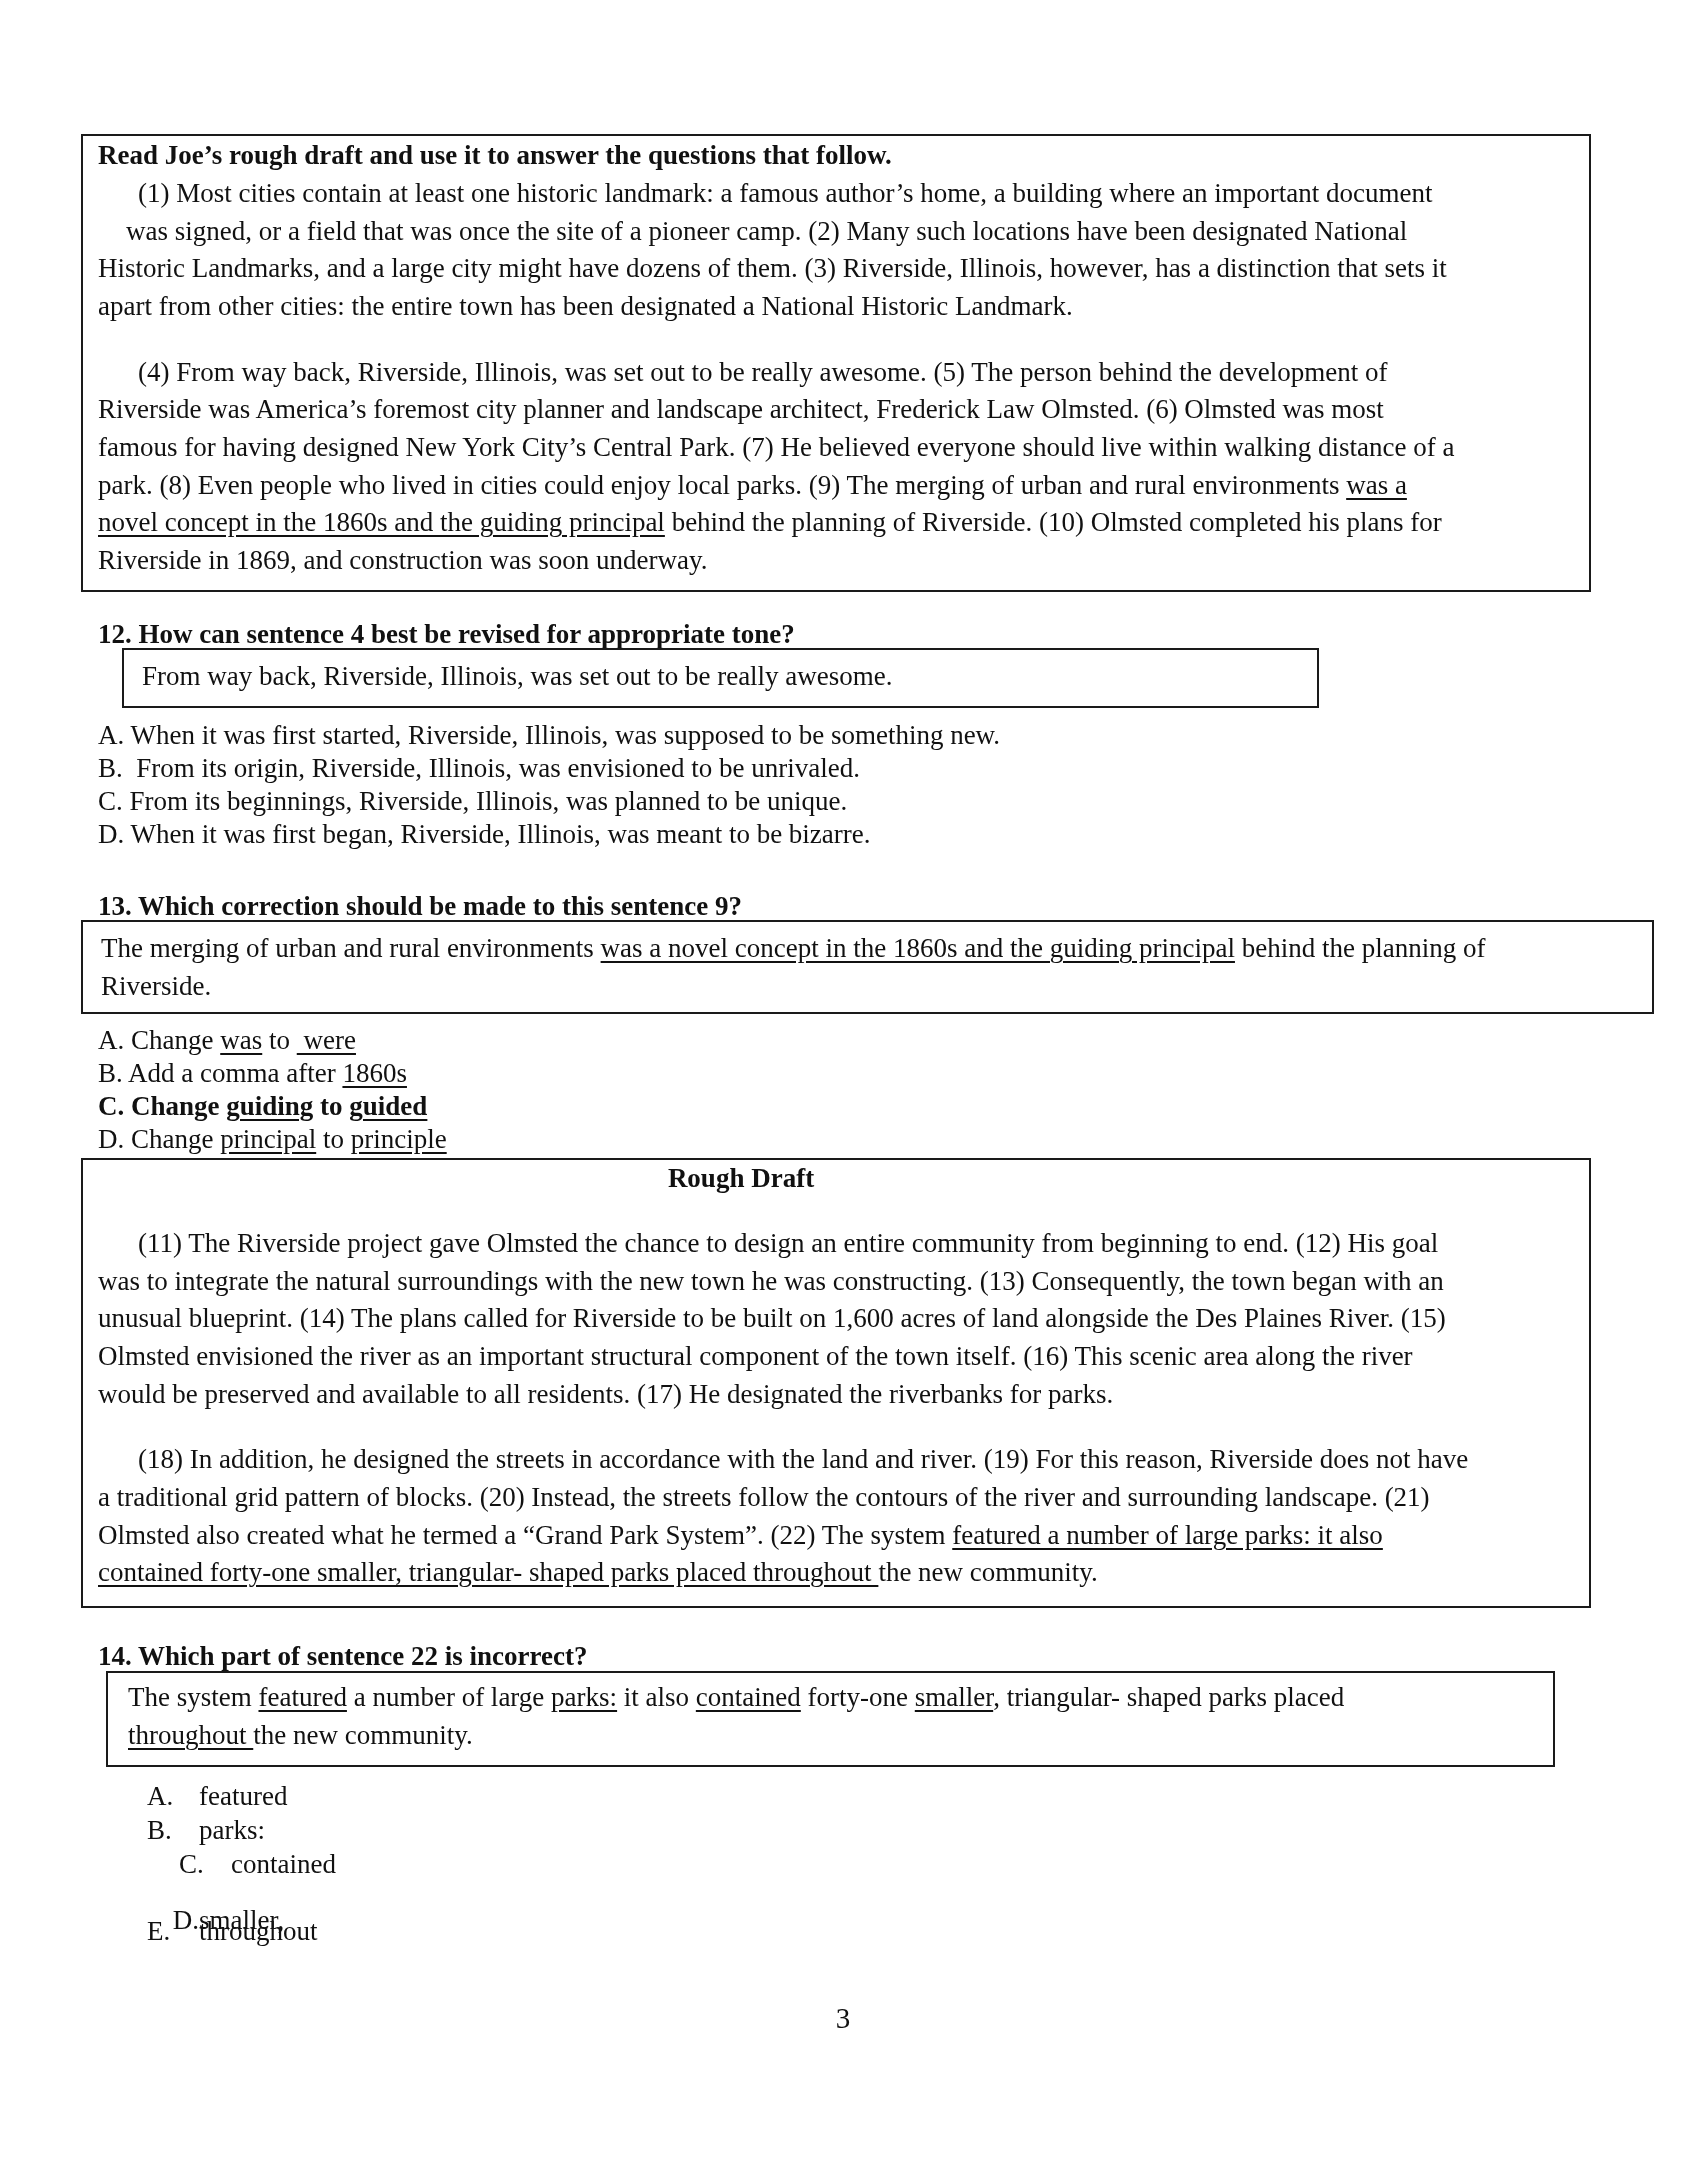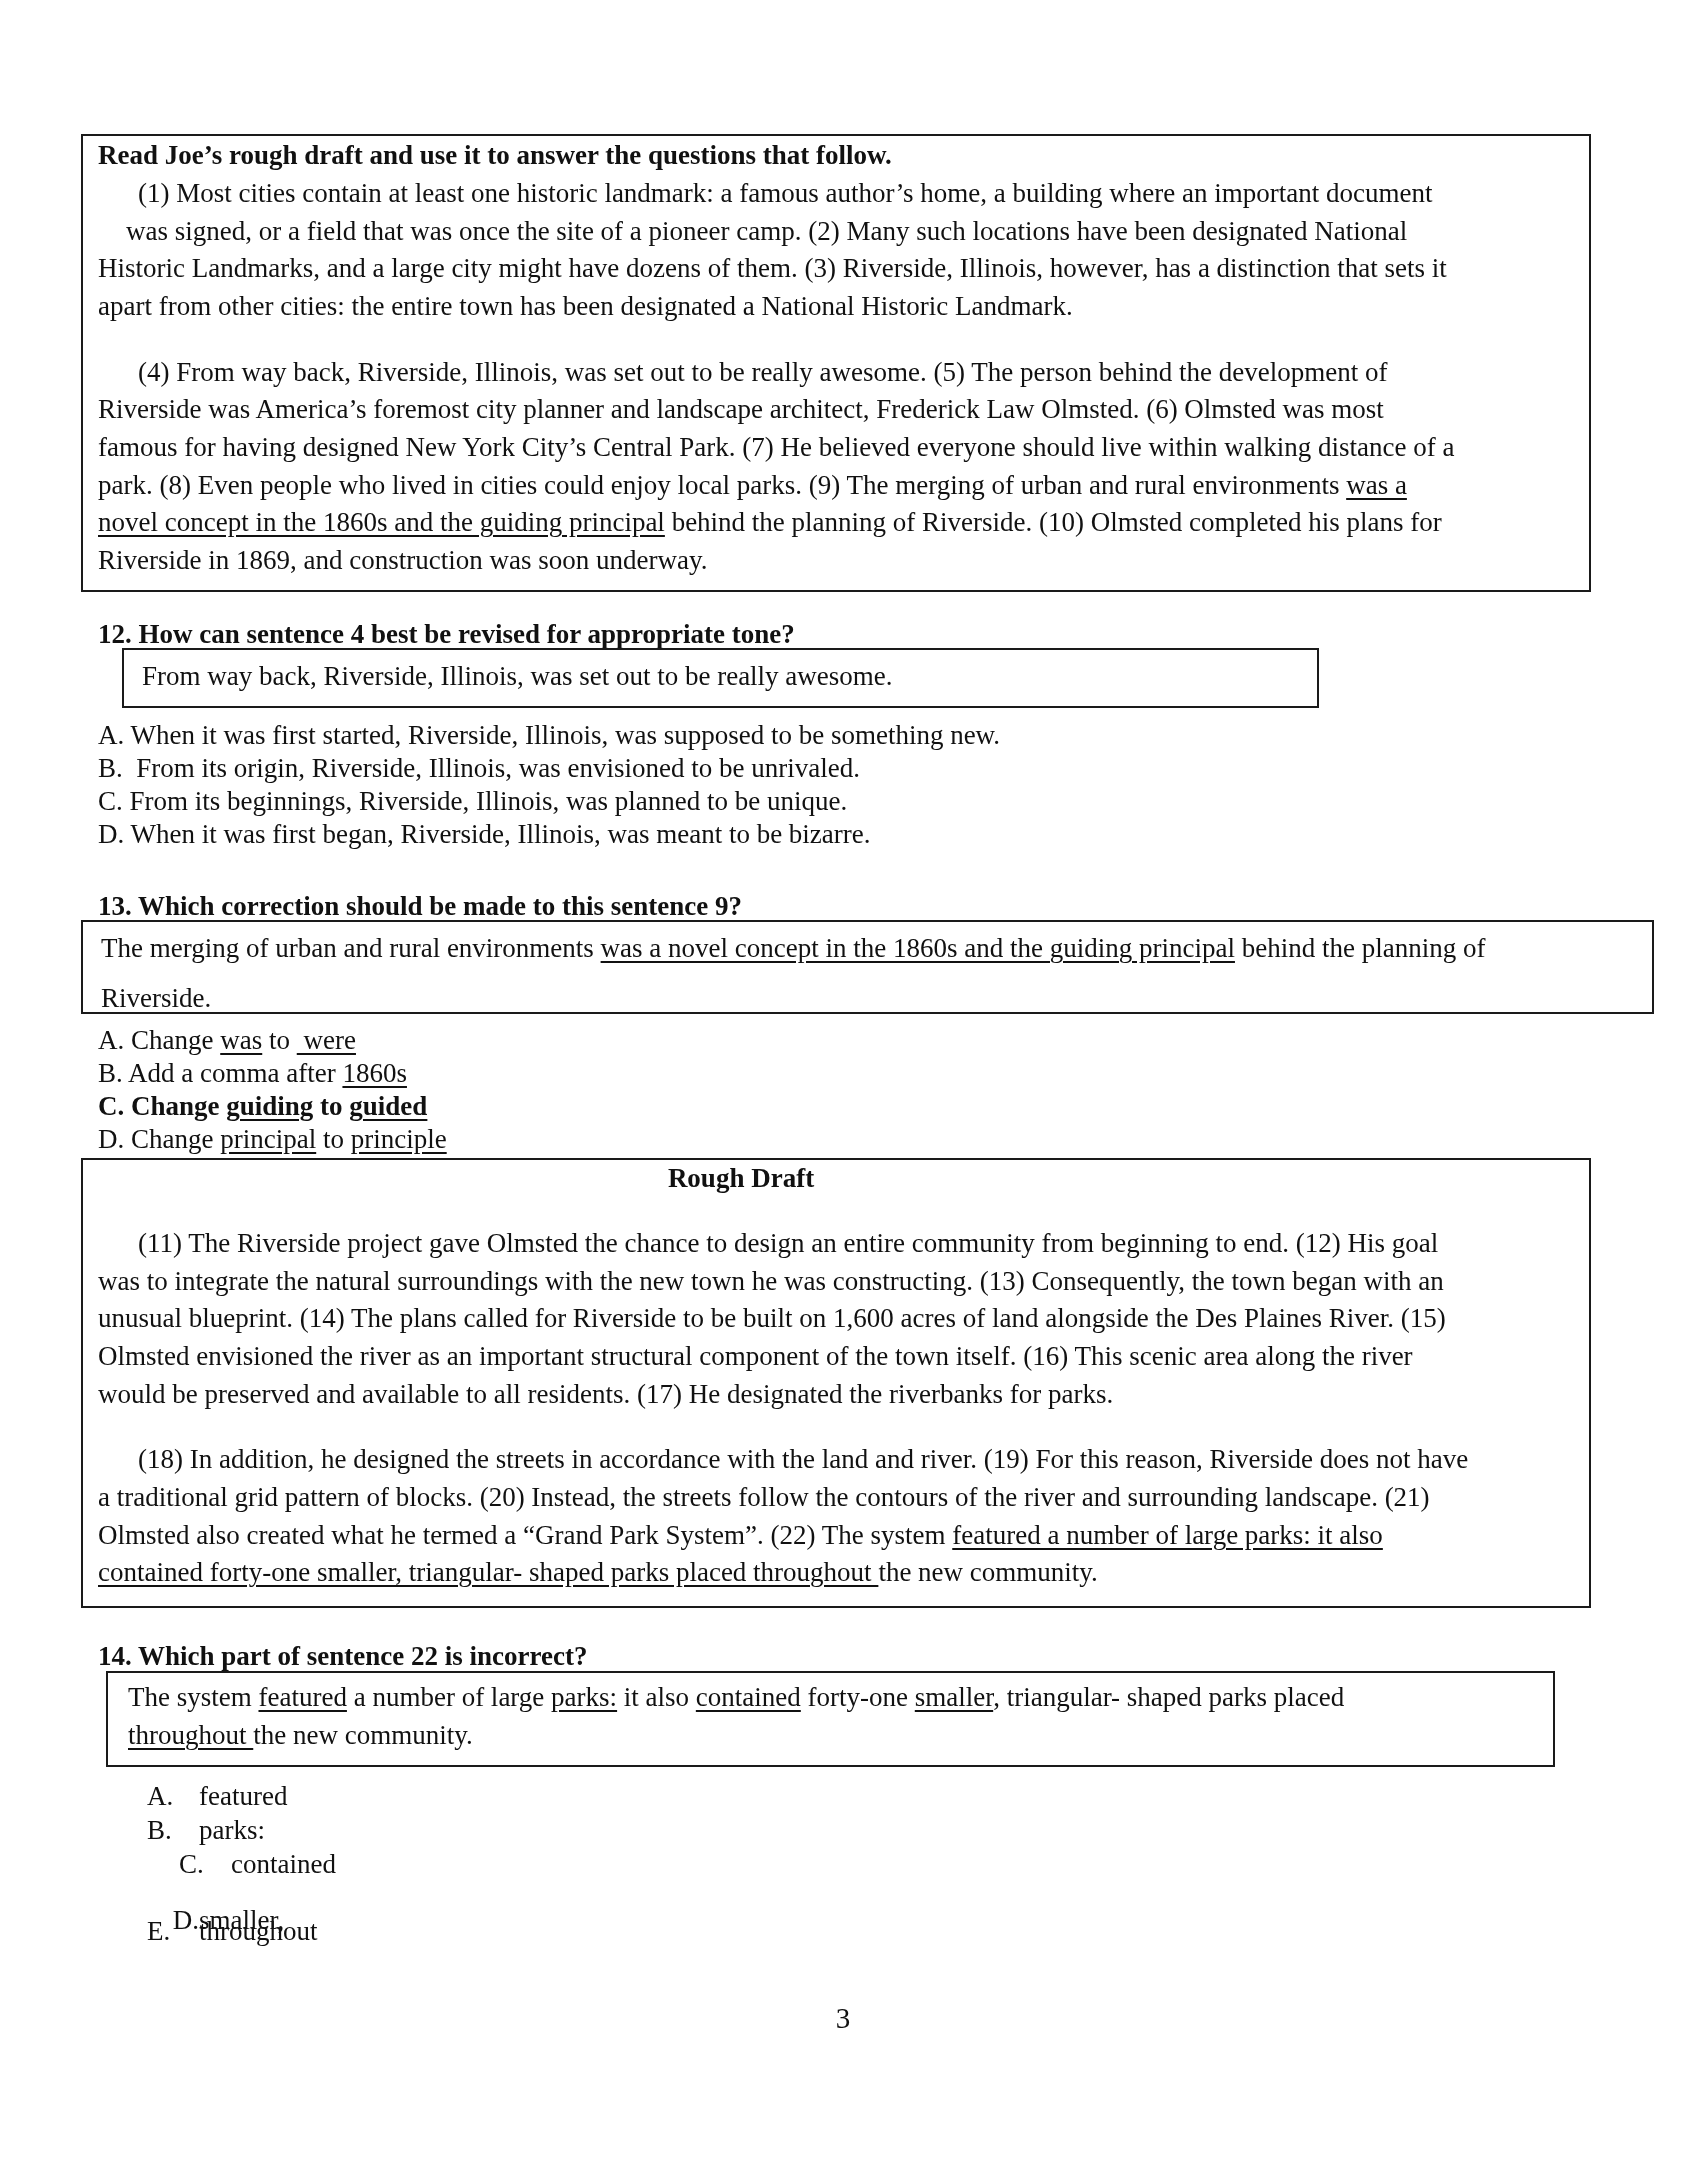--- a/index.html
+++ b/index.html
@@ -59,21 +59,21 @@
 <div class="opt" style="left:98px; top:815px;">
   <span class="opt-letter">D.</span>
   <span>When it was first began, Riverside, Illinois, was meant to be bizarre.</span>
 </div>
 
 <div class="abs line bold" style="left:98px; top:887px;">13.  Which correction should be made to this sentence 9?</div>
 <div class="box" style="left:81px; top:920px; width:1573px; height:94px;"></div>
 <div class="abs line" style="left:101px; top:929px;">
   <span>The merging of urban and rural environments </span><u>was a novel concept in the 1860s and the guiding principal</u><span> behind the planning of</span>
 </div>
-<div class="abs line" style="left:101px; top:967px;margin-top:12px;">Riverside.</div>
+<div class="abs line" style="left:101px; top:967px;">Riverside.</div>
 
 <div class="opt" style="left:98px; top:1021px;">
   <span class="opt-letter">A.</span>
   <span style="white-space:pre;">Change </span><u>was</u><span style="white-space:pre;"> to </span><u style="white-space:pre;"> were</u>
 </div>
 <div class="opt" style="left:98px; top:1054px;">
   <span class="opt-letter">B.</span>
   <span style="white-space:pre;">Add a comma after </span><u>1860s</u>
 </div>
 <div class="opt" style="left:98px; top:1087px;font-weight:bold;">

